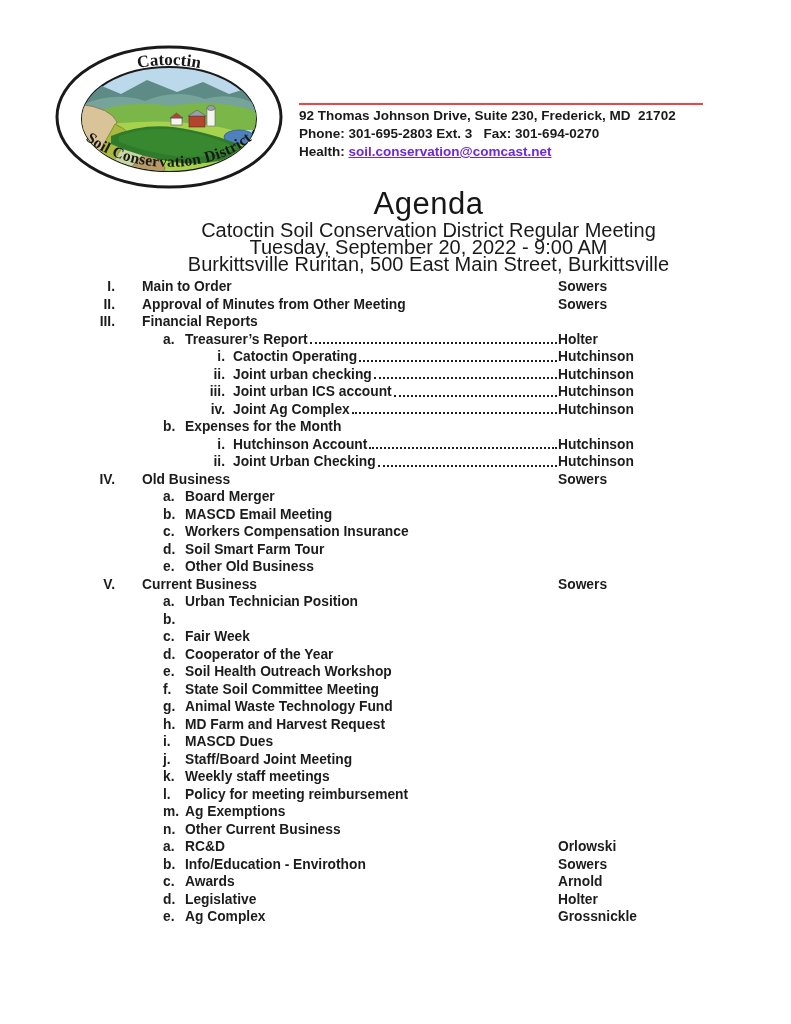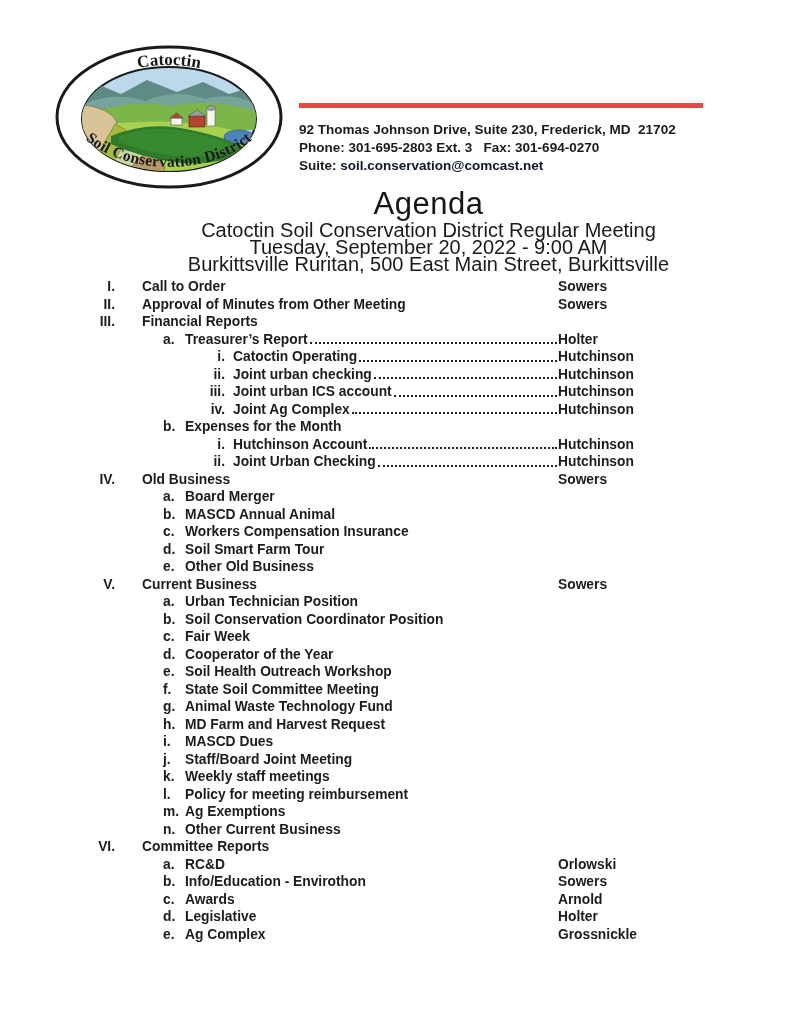--- a/index.html
+++ b/index.html
@@ -10,26 +10,26 @@
   }
 
   
   .logo { position:absolute; left:53px; top:44px; width:232px; height:146px; }
   .logo svg { width:100%; height:100%; display:block; }
   .logo-arc-text { font-family:"Liberation Serif","DejaVu Serif",serif; font-weight:bold; fill:#181818; }
 
   
   .address-block {
     position:absolute; left:299px; top:103px; width:404px;
-    border-top:5px solid #ef4444; padding-top:13px;
+    border-top:2px solid #ef4444; padding-top:2px;
   }
   .addr-line {
     font-size:13.5px; font-weight:600; line-height:18px; white-space:pre; color:#1a1a1a;
   }
-  .email-link { color:#0f172a; cursor:pointer; }
+  .email-link { color:#6d28d9; text-decoration:underline; cursor:pointer; }
 
   
   .title-block { position:absolute; left:0; top:186px; width:100%; text-align:center;padding-left:33px; }
   .agenda-title { font-size:31px; font-weight:400; line-height:36px; letter-spacing:0.5px; color:#161616; }
   .subtitle { font-size:20px; font-weight:400; line-height:17.2px; color:#1a1a1a; }
 
   
   .agenda-list { position:absolute; left:88px; top:278px; width:616px; }
   .row {
     display:flex; align-items:baseline; height:17.5px;
@@ -91,64 +91,63 @@
       </text>
       <text class="logo-arc-text" font-size="15.5" letter-spacing="0.3">
         <textPath href="#arcBottom" startOffset="50%" text-anchor="middle">Soil Conservation District</textPath>
       </text>
     </svg>
   </div>
 
   <div class="address-block">
     <div class="addr-line">92 Thomas Johnson Drive, Suite 230, Frederick, MD  21702</div>
     <div class="addr-line">Phone: 301-695-2803 Ext. 3   Fax: 301-694-0270</div>
-    <div class="addr-line"><span>Suite: </span><a class="email-link">soil.conservation@comcast.net</a></div>
+    <div class="addr-line"><span>Health: </span><a class="email-link">soil.conservation@comcast.net</a></div>
   </div>
 
   <div class="title-block">
     <div class="agenda-title">Agenda</div>
     <div class="subtitle">Catoctin Soil Conservation District Regular Meeting</div>
     <div class="subtitle">Tuesday, September 20, 2022 - 9:00 AM</div>
     <div class="subtitle">Burkittsville Ruritan, 500 East Main Street, Burkittsville</div>
   </div>
 
   <div class="agenda-list">
-      <div class="row lvl1"><span class="marker">I.</span><span class="itext">Call to Order</span><div class="dots"></div><span class="pname">Sowers</span></div>
+      <div class="row lvl1"><span class="marker">I.</span><span class="itext">Main to Order</span><div class="dots"></div><span class="pname">Sowers</span></div>
       <div class="row lvl1"><span class="marker">II.</span><span class="itext">Approval of Minutes from Other Meeting</span><div class="dots"></div><span class="pname">Sowers</span></div>
       <div class="row lvl1"><span class="marker">III.</span><span class="itext">Financial Reports</span><div class="dots"></div><span class="pname"></span></div>
       <div class="row lvl2"><span class="marker">a.</span><span class="itext">Treasurer’s Report</span><div class="dots on"></div><span class="pname">Holter</span></div>
       <div class="row lvl3"><span class="marker">i.</span><span class="itext">Catoctin Operating</span><div class="dots on"></div><span class="pname">Hutchinson</span></div>
       <div class="row lvl3"><span class="marker">ii.</span><span class="itext">Joint urban checking</span><div class="dots on"></div><span class="pname">Hutchinson</span></div>
       <div class="row lvl3"><span class="marker">iii.</span><span class="itext">Joint urban ICS account</span><div class="dots on"></div><span class="pname">Hutchinson</span></div>
       <div class="row lvl3"><span class="marker">iv.</span><span class="itext">Joint Ag Complex</span><div class="dots on"></div><span class="pname">Hutchinson</span></div>
       <div class="row lvl2"><span class="marker">b.</span><span class="itext">Expenses for the Month</span><div class="dots"></div><span class="pname"></span></div>
       <div class="row lvl3"><span class="marker">i.</span><span class="itext">Hutchinson Account</span><div class="dots on"></div><span class="pname">Hutchinson</span></div>
       <div class="row lvl3"><span class="marker">ii.</span><span class="itext">Joint Urban Checking</span><div class="dots on"></div><span class="pname">Hutchinson</span></div>
       <div class="row lvl1"><span class="marker">IV.</span><span class="itext">Old Business</span><div class="dots"></div><span class="pname">Sowers</span></div>
       <div class="row lvl2"><span class="marker">a.</span><span class="itext">Board Merger</span><div class="dots"></div><span class="pname"></span></div>
-      <div class="row lvl2"><span class="marker">b.</span><span class="itext">MASCD Annual Animal</span><div class="dots"></div><span class="pname"></span></div>
+      <div class="row lvl2"><span class="marker">b.</span><span class="itext">MASCD Email Meeting</span><div class="dots"></div><span class="pname"></span></div>
       <div class="row lvl2"><span class="marker">c.</span><span class="itext">Workers Compensation Insurance</span><div class="dots"></div><span class="pname"></span></div>
       <div class="row lvl2"><span class="marker">d.</span><span class="itext">Soil Smart Farm Tour</span><div class="dots"></div><span class="pname"></span></div>
       <div class="row lvl2"><span class="marker">e.</span><span class="itext">Other Old Business</span><div class="dots"></div><span class="pname"></span></div>
       <div class="row lvl1"><span class="marker">V.</span><span class="itext">Current Business</span><div class="dots"></div><span class="pname">Sowers</span></div>
       <div class="row lvl2"><span class="marker">a.</span><span class="itext">Urban Technician Position</span><div class="dots"></div><span class="pname"></span></div>
-      <div class="row lvl2"><span class="marker">b.</span><span class="itext">Soil Conservation Coordinator Position</span><div class="dots"></div><span class="pname"></span></div>
+      <div class="row lvl2"><span class="marker">b.</span><div class="dots"></div><span class="pname"></span></div>
       <div class="row lvl2"><span class="marker">c.</span><span class="itext">Fair Week</span><div class="dots"></div><span class="pname"></span></div>
       <div class="row lvl2"><span class="marker">d.</span><span class="itext">Cooperator of the Year</span><div class="dots"></div><span class="pname"></span></div>
       <div class="row lvl2"><span class="marker">e.</span><span class="itext">Soil Health Outreach Workshop</span><div class="dots"></div><span class="pname"></span></div>
       <div class="row lvl2"><span class="marker">f.</span><span class="itext">State Soil Committee Meeting</span><div class="dots"></div><span class="pname"></span></div>
       <div class="row lvl2"><span class="marker">g.</span><span class="itext">Animal Waste Technology Fund</span><div class="dots"></div><span class="pname"></span></div>
       <div class="row lvl2"><span class="marker">h.</span><span class="itext">MD Farm and Harvest Request</span><div class="dots"></div><span class="pname"></span></div>
       <div class="row lvl2"><span class="marker">i.</span><span class="itext">MASCD Dues</span><div class="dots"></div><span class="pname"></span></div>
       <div class="row lvl2"><span class="marker">j.</span><span class="itext">Staff/Board Joint Meeting</span><div class="dots"></div><span class="pname"></span></div>
       <div class="row lvl2"><span class="marker">k.</span><span class="itext">Weekly staff meetings</span><div class="dots"></div><span class="pname"></span></div>
       <div class="row lvl2"><span class="marker">l.</span><span class="itext">Policy for meeting reimbursement</span><div class="dots"></div><span class="pname"></span></div>
       <div class="row lvl2"><span class="marker">m.</span><span class="itext">Ag Exemptions</span><div class="dots"></div><span class="pname"></span></div>
       <div class="row lvl2"><span class="marker">n.</span><span class="itext">Other Current Business</span><div class="dots"></div><span class="pname"></span></div>
-      <div class="row lvl1"><span class="marker">VI.</span><span class="itext">Committee Reports</span><div class="dots"></div><span class="pname"></span></div>
       <div class="row lvl2"><span class="marker">a.</span><span class="itext">RC&amp;D</span><div class="dots"></div><span class="pname">Orlowski</span></div>
       <div class="row lvl2"><span class="marker">b.</span><span class="itext">Info/Education - Envirothon</span><div class="dots"></div><span class="pname">Sowers</span></div>
       <div class="row lvl2"><span class="marker">c.</span><span class="itext">Awards</span><div class="dots"></div><span class="pname">Arnold</span></div>
       <div class="row lvl2"><span class="marker">d.</span><span class="itext">Legislative</span><div class="dots"></div><span class="pname">Holter</span></div>
       <div class="row lvl2"><span class="marker">e.</span><span class="itext">Ag Complex</span><div class="dots"></div><span class="pname">Grossnickle</span></div>
     </div>
 
 </div>
 
 </body></html>

